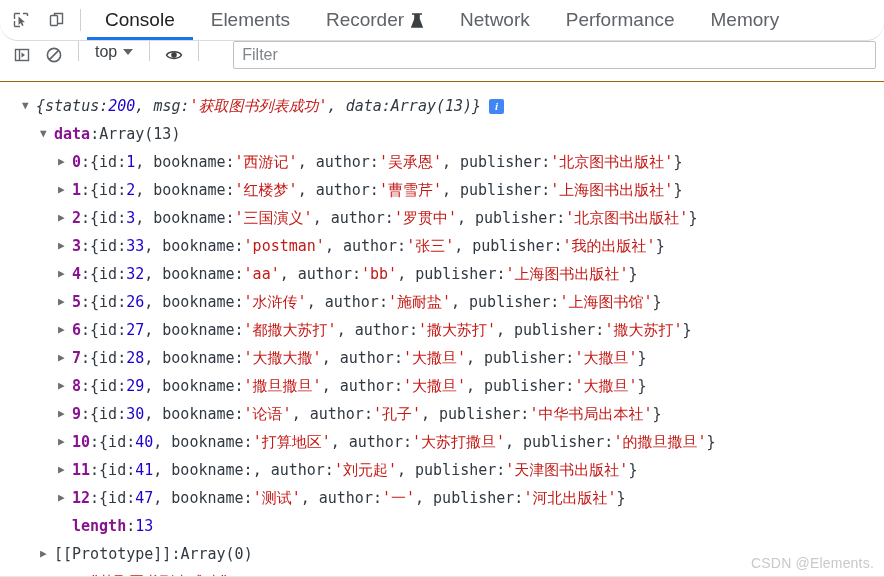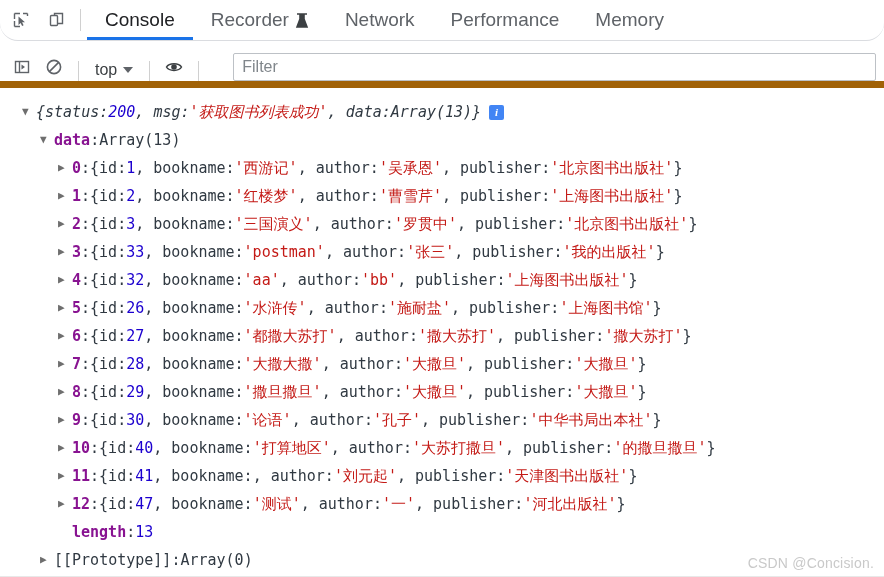--- a/index.html
+++ b/index.html
@@ -76,23 +76,23 @@
   .flask {
     display: inline-block;
     width: 14px;
     height: 16px;
   }
 
   
   .optbar {
     height: 40px;
     display: flex;
-    align-items: flex-end;
+    align-items: flex-start;
     background: #ffffff;
-    border-bottom: 7px solid #a16207;
+    border-bottom: 1px solid #a16207;
     padding: 0 8px;
     gap: 4px;
   }
   .ob-icon {
     width: 28px;
     height: 28px;
     display: flex;
     align-items: center;
     justify-content: center;
     border-radius: 3px;
@@ -227,20 +227,23 @@
         <path d="M6.5 4.5 V2.5 H14.5 V12.5 H9.5" stroke="#5f6368" stroke-width="1.4" fill="none"></path>
       </svg>
     </div>
   </div>
   <div class="tb-sep"></div>
   <div class="tabs">
     <div class="tab active">
       <span>Console</span>
     </div>
     <div class="tab">
+      <span>Elements</span>
+    </div>
+    <div class="tab">
       <span>Recorder</span>
       <span class="flask">
         <svg width="14" height="16" viewBox="0 0 14 16">
           <path d="M2 1 H12 M5 1 V6 L2 14 H12 L9 6 V1" stroke="#3c4043" stroke-width="1.6" fill="#3c4043"></path>
         </svg>
       </span>
     </div>
     <div class="tab">
       <span>Network</span>
     </div>
@@ -524,13 +527,13 @@
     <span class="ind i2"></span>
       <span class="arrow spacer"></span>
       <span class="key-name">msg</span>
       <span class="plain">: </span>
       <span class="str">"获取图书列表成功"</span>
   </div>
 
 </div>
 
 <div class="bottom-rule"></div>
-<div class="watermark">CSDN @Concision.</div>
+<div class="watermark">CSDN @Elements.</div>
 
 </body></html>

